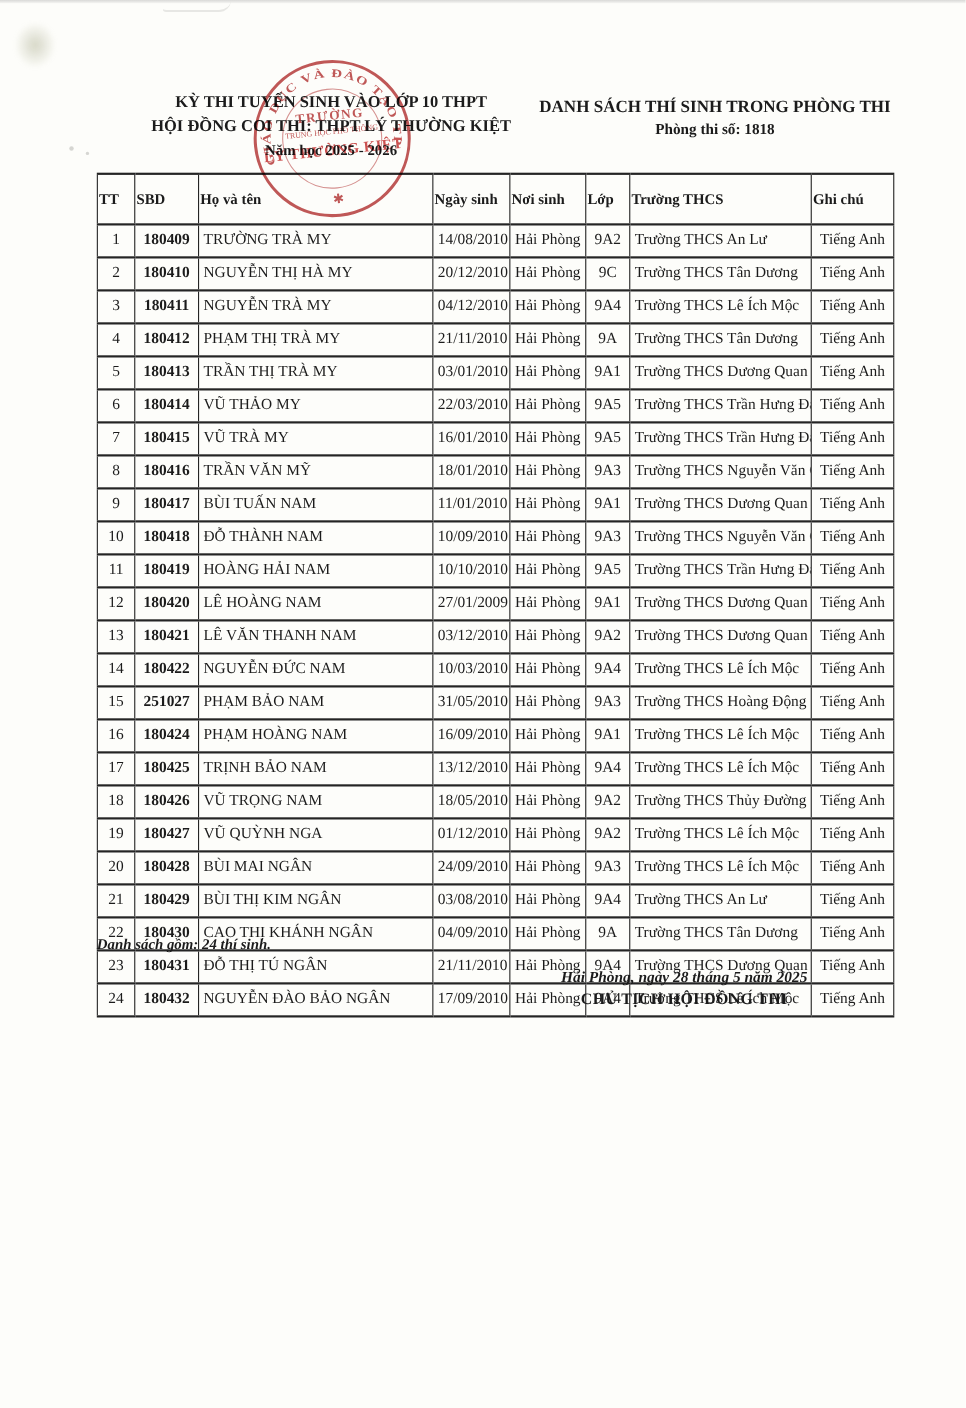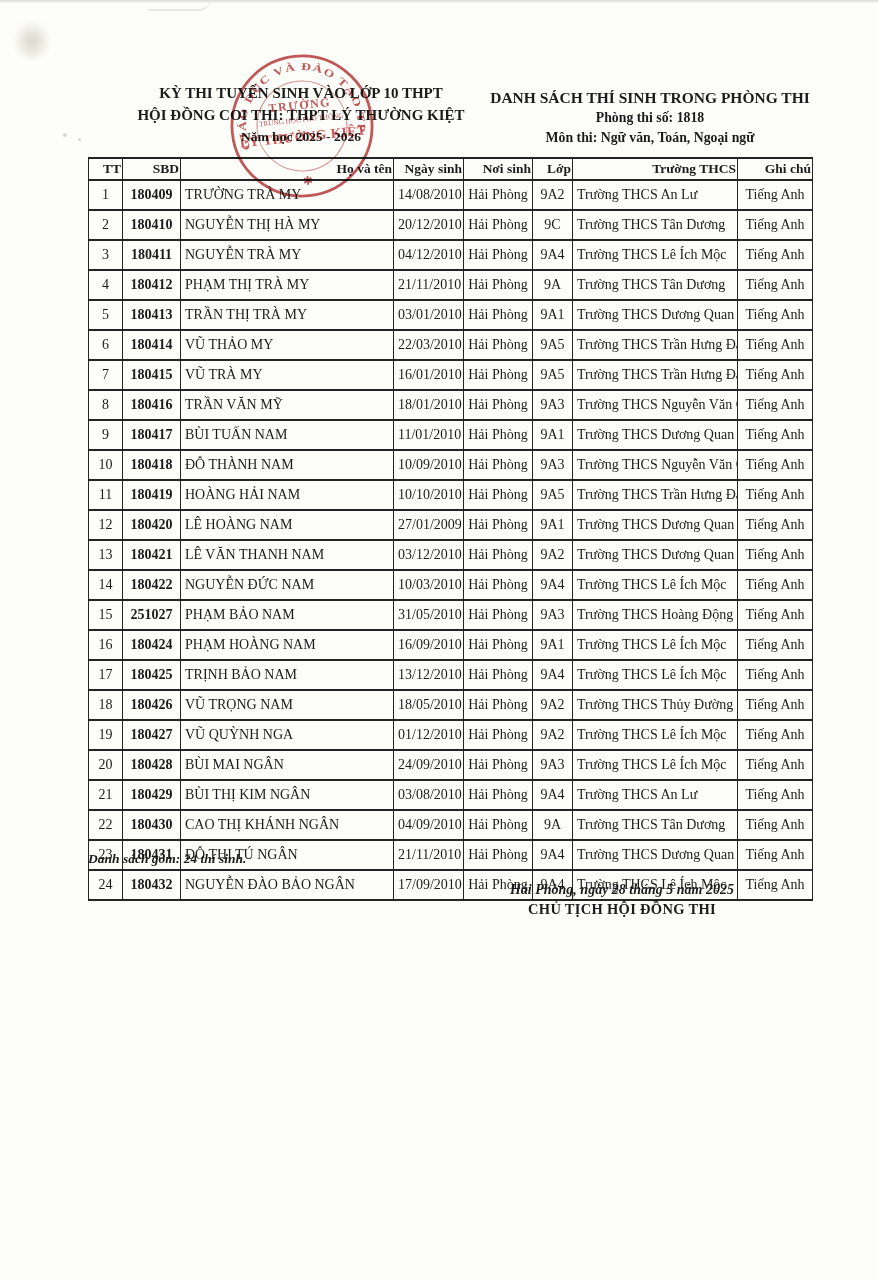--- a/index.html
+++ b/index.html
@@ -26,21 +26,21 @@
   .hdr-right .sub{font-size:13.8px;}
 
   .stamp{position:absolute;left:227px;top:51px;width:150px;height:150px;
     transform:rotate(-6deg);opacity:.82;mix-blend-mode:multiply;z-index:5;}
 
   table.list{position:absolute;left:88px;top:157px;width:724px;
     border-collapse:collapse;table-layout:fixed;background:transparent;}
   table.list th,table.list td{
     border:1.5px solid #242424;border-top-width:2px;border-bottom-width:2px;
     padding:0 4px;overflow:hidden;white-space:nowrap;}
-  table.list th{height:20px;font-size:13.5px;font-weight:bold;text-align:right;padding:0 1px;}
+  table.list th{height:20px;font-size:13.5px;font-weight:bold;text-align:left;padding:12px 1px;}
   table.list td{height:28px;font-size:14px;vertical-align:middle;}
   td.c{text-align:center;}
   td.sbd{font-weight:bold;text-align:center;font-size:13.5px;}
   td.name{font-size:14px;padding-left:5px;}
   td.dt,td.pl,td.note{font-size:13.5px;text-align:center;}
   td.school{font-size:13px;padding-left:5px;}
 
   .count-note{position:absolute;left:88px;top:851px;font-size:13.5px;
     font-style:italic;font-weight:bold;}
   .sign{position:absolute;left:452px;top:882px;width:340px;text-align:center;}
@@ -60,21 +60,20 @@
 
   <div class="hdr-left">
     <div>KỲ THI TUYỂN SINH VÀO LỚP 10 THPT</div>
     <div>HỘI ĐỒNG COI THI: THPT LÝ THƯỜNG KIỆT</div>
     <div class="yr">Năm học 2025 - 2026</div>
   </div>
 
   <div class="hdr-right">
     <div class="ttl">DANH SÁCH THÍ SINH TRONG PHÒNG THI</div>
     <div class="sub">Phòng thi số: 1818</div>
-    <div class="sub">Môn thi: Ngữ văn, Toán, Ngoại ngữ</div>
   </div>
 
   <svg class="stamp" viewBox="0 0 150 150">
     <circle cx="75" cy="75" r="70" fill="none" stroke="#b43434" stroke-width="2.8"></circle>
     <circle cx="75" cy="75" r="45" fill="none" stroke="#b43434" stroke-width="1" opacity="0.65"></circle>
     <defs>
       <path id="ringArc" d="M 22.4 94.2 A 56 56 0 1 1 127.6 94.2" fill="none"></path>
     </defs>
     <text font-size="10.5" font-weight="bold" fill="#b43434" letter-spacing="1">
       <textPath href="#ringArc" startOffset="2" textLength="300" lengthAdjust="spacingAndGlyphs">GIÁO DỤC VÀ ĐÀO TẠO TP HẢI PHÒNG</textPath>

